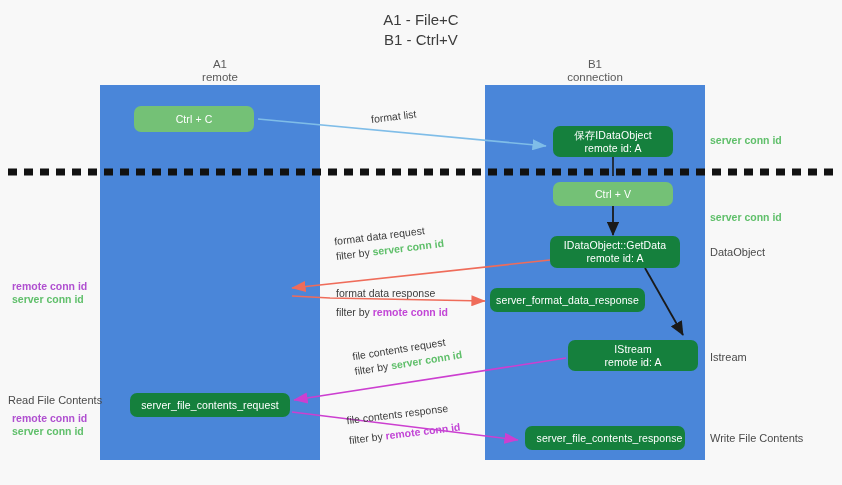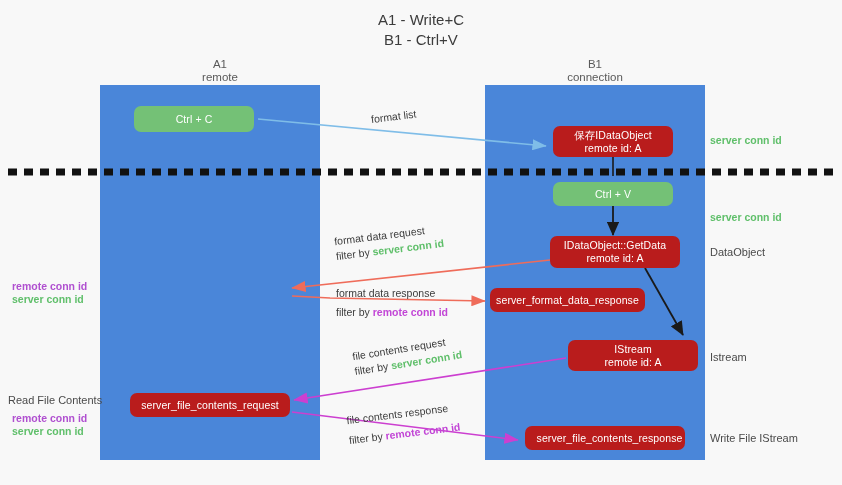--- a/index.html
+++ b/index.html
@@ -32,21 +32,21 @@
   .box{
     box-sizing:border-box;
     display:flex;flex-direction:column;
     align-items:center;justify-content:center;
     text-align:center;color:#ffffff;
     font-size:10.5px;line-height:13px;
     letter-spacing:.1px;
     border-radius:7px;
   }
   .box.green{background:#74c176;}
-  .box.orange{background:#b91c1c;}
+  .box.orange{background:#15803d;}
   .box span{display:block;white-space:nowrap;}
 
   
   .lbl{font-size:10.5px;line-height:14px;white-space:nowrap;}
   .lbl.green{color:#5fbf6a;font-weight:bold;}
   .lbl.purple{color:#b050d0;font-weight:bold;}
   .lbl.gray{color:#4a4a4a;font-size:11px;}
 
   
   .annot{
@@ -60,21 +60,21 @@
   
   #wires{position:absolute;left:0;top:0;width:842px;height:485px;
          pointer-events:none;}
 </style>
 </head>
 <body>
 
 <div class="stage">
 
   <div class="abs" id="title">
-    <div>A1 - Write+C</div>
+    <div>A1 - File+C</div>
     <div>B1 - Ctrl+V</div>
   </div>
 
   <div class="abs col-head" style="left:130px;top:58px;width:180px;">
     <div>A1</div>
     <div>remote</div>
   </div>
 
   <div class="abs col-head" style="left:505px;top:58px;width:180px;">
     <div>B1</div>
@@ -188,21 +188,21 @@
   </div>
 
   <div class="abs lbl green" style="left:710px;top:133px;">server conn id</div>
 
   <div class="abs lbl green" style="left:710px;top:210px;">server conn id</div>
 
   <div class="abs lbl gray" style="left:710px;top:245px;">DataObject</div>
 
   <div class="abs lbl gray" style="left:710px;top:350px;">Istream</div>
 
-  <div class="abs lbl gray" style="left:710px;top:431px;">Write File IStream</div>
+  <div class="abs lbl gray" style="left:710px;top:431px;">Write File Contents</div>
 
   <div class="abs lbl purple" style="left:12px;top:279px;">remote conn id</div>
   <div class="abs lbl green" style="left:12px;top:292px;">server conn id</div>
 
   <div class="abs lbl gray" style="left:8px;top:393px;">Read File Contents</div>
   <div class="abs lbl purple" style="left:12px;top:411px;">remote conn id</div>
   <div class="abs lbl green" style="left:12px;top:424px;">server conn id</div>
 
 </div>
 

